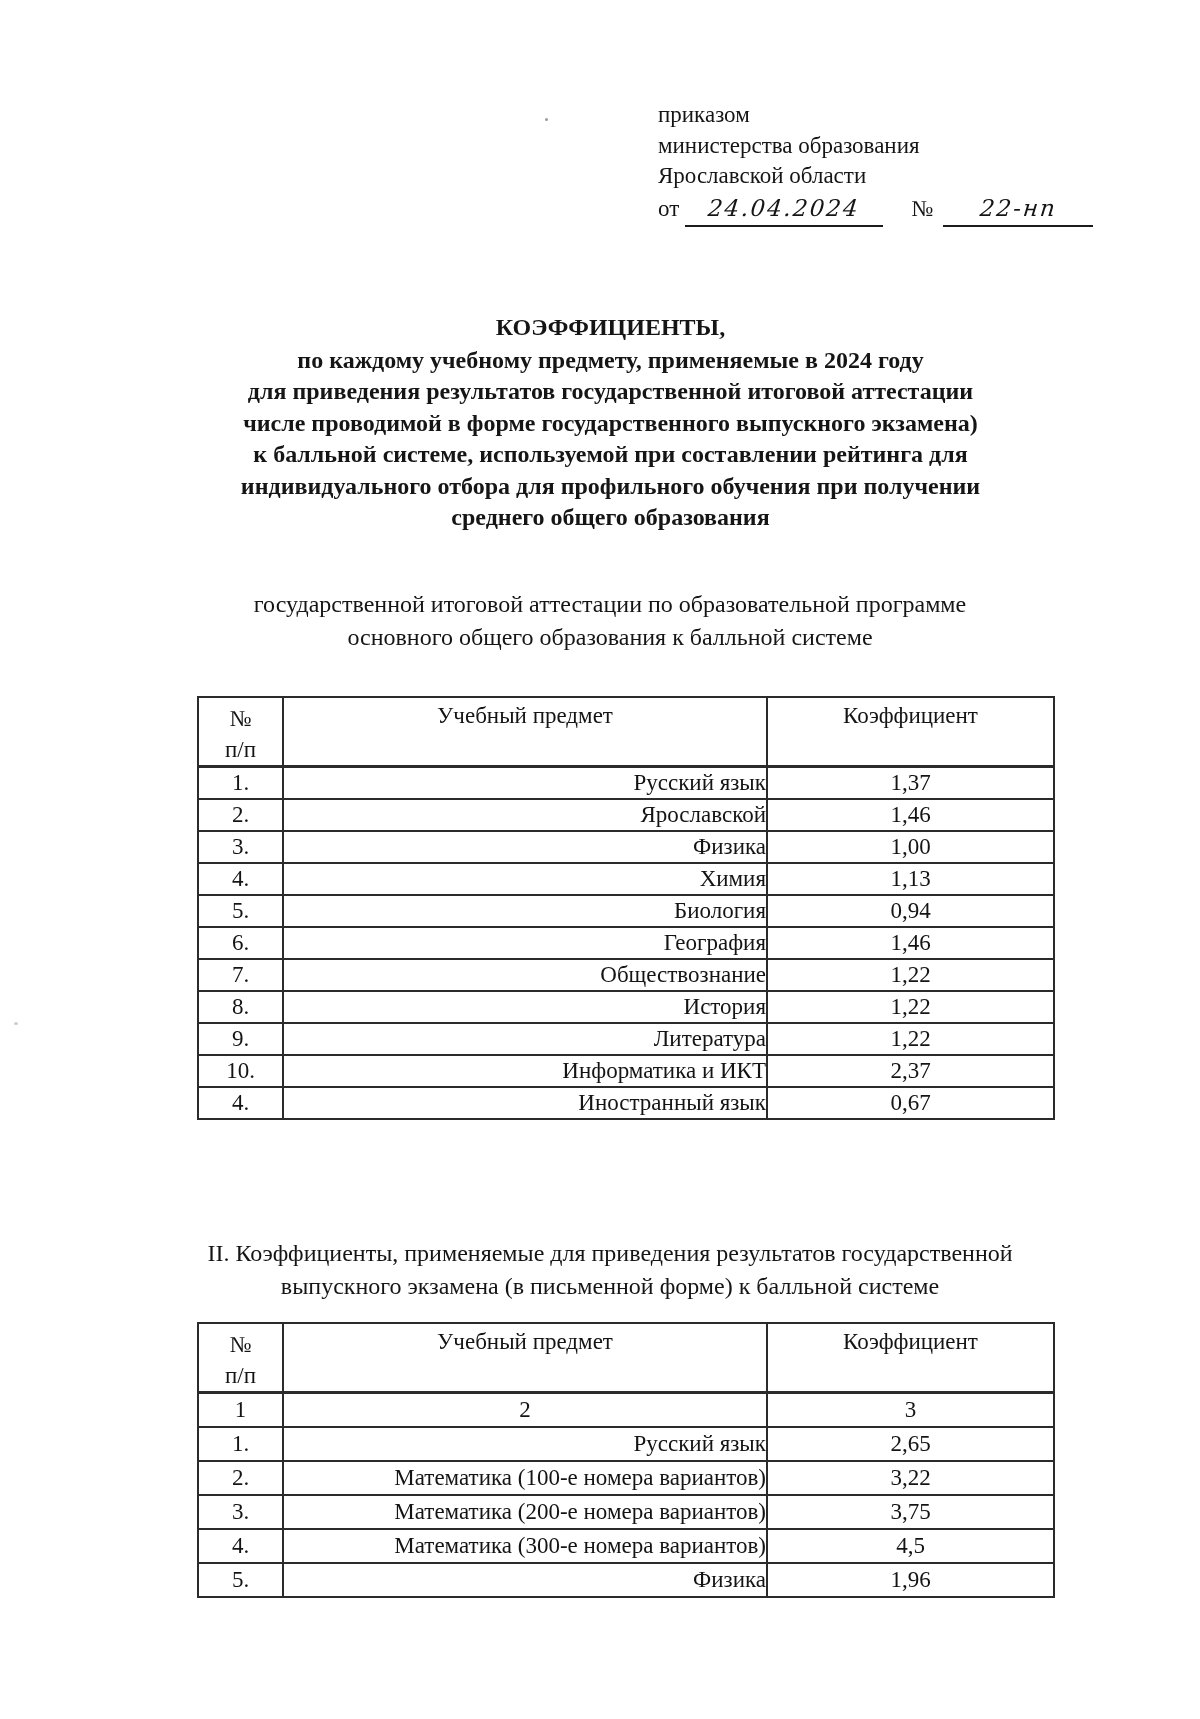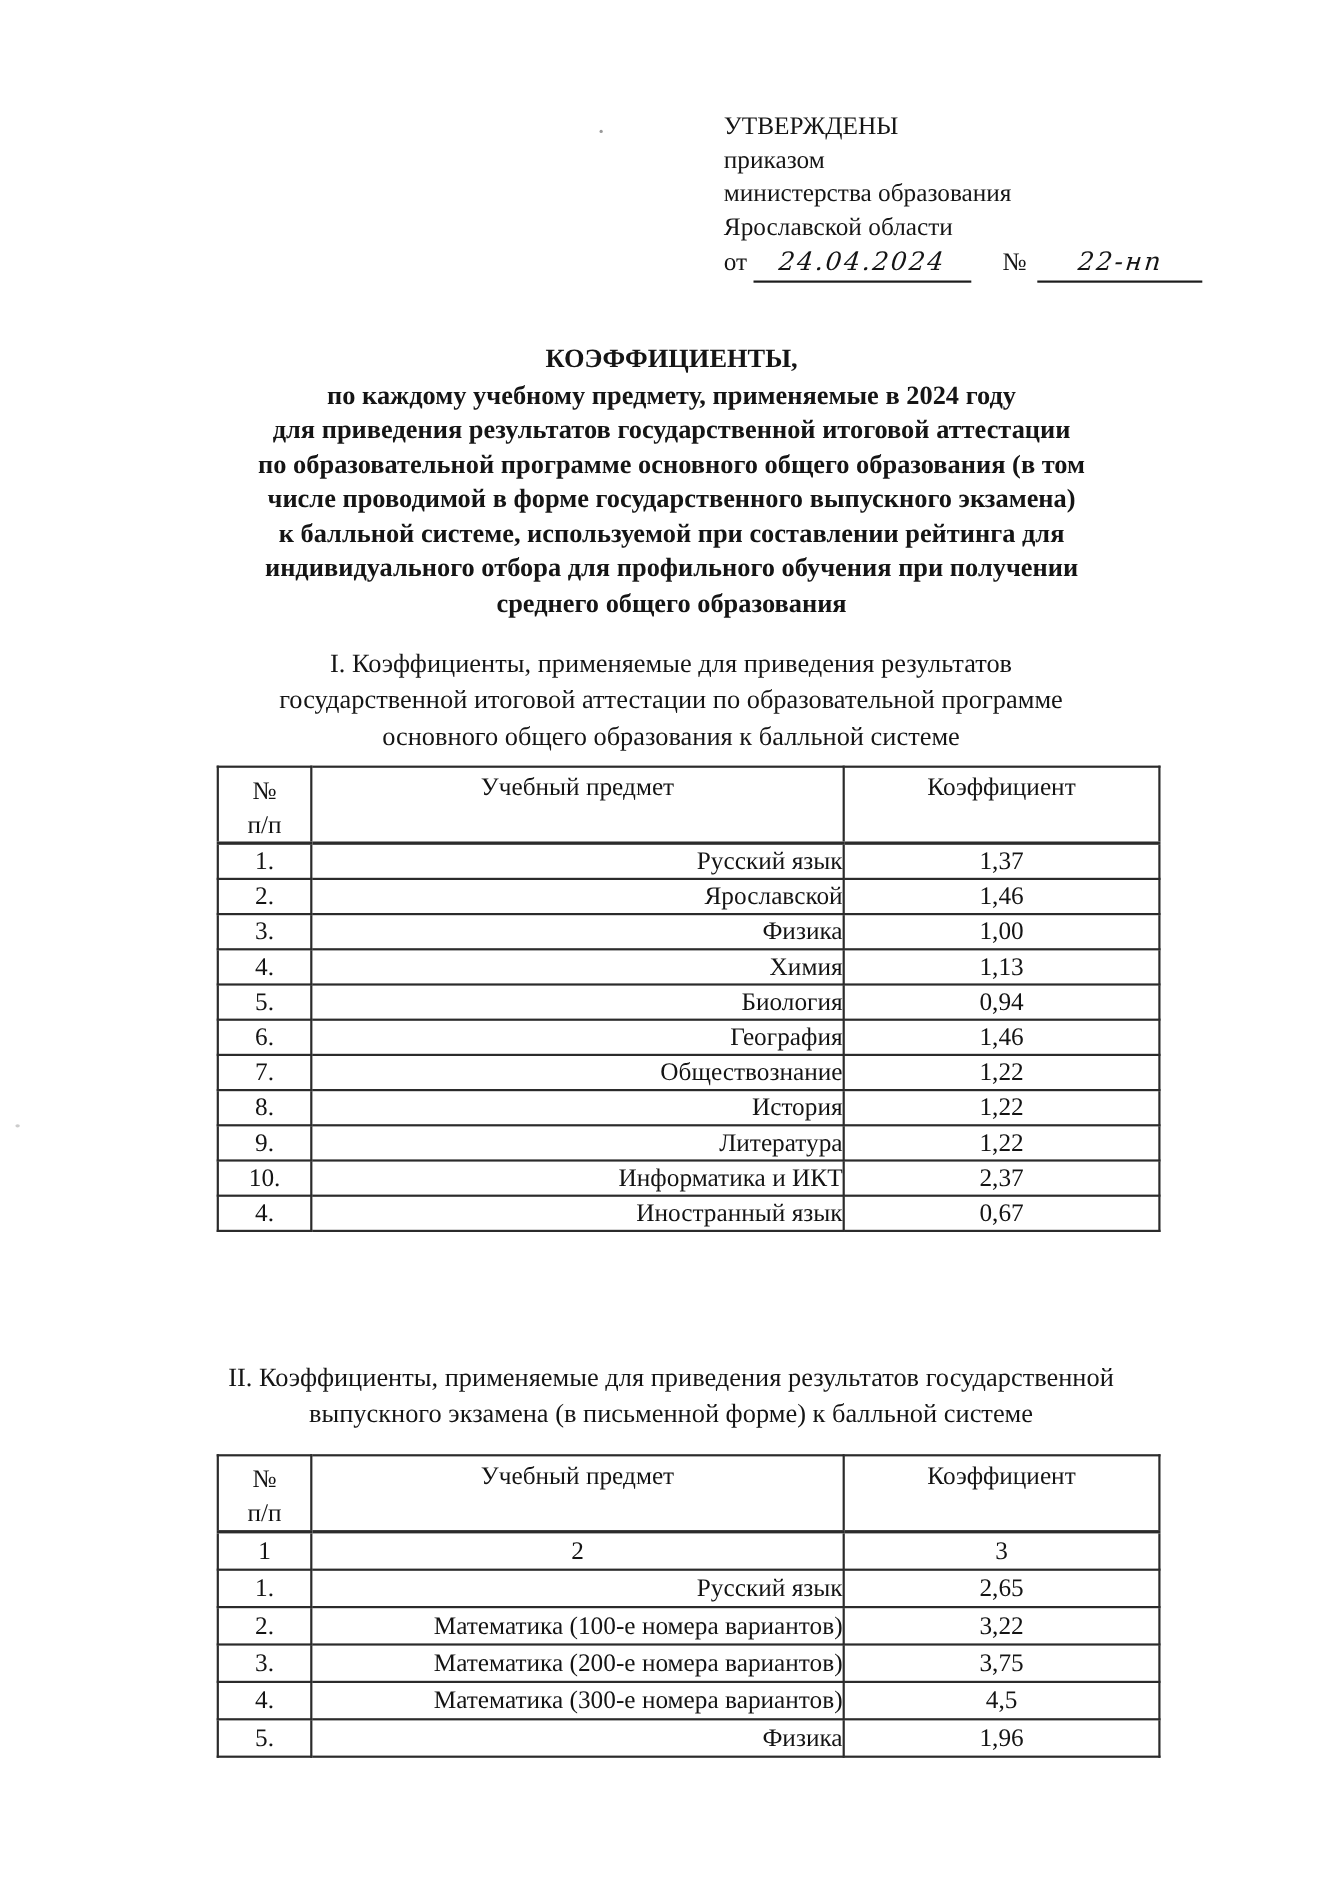--- a/index.html
+++ b/index.html
@@ -113,42 +113,39 @@
 </style>
 </head>
 <body>
 
 <div class="page">
 
   <span class="speck speck1"></span>
   <span class="speck speck2"></span>
 
   <div class="approval">
-    <div>УТВЕРЖДЕНЫ</div>
     <div>приказом</div>
     <div>министерства образования</div>
     <div>Ярославской области</div>
     <div class="approval-date-line">
       <span>от</span><span class="hw-underline date-slot"><span class="hw">24.04.2024</span></span><span class="num-sign">№</span><span class="hw-underline num-slot"><span class="hw">22-нп</span></span>
     </div>
   </div>
 
   <div class="doc-title">
     <span class="t-line t-head">КОЭФФИЦИЕНТЫ,</span>
     <span class="t-line">по каждому учебному предмету, применяемые в 2024 году</span>
     <span class="t-line">для приведения результатов государственной итоговой аттестации</span>
-    <span class="t-line">по образовательной программе основного общего образования (в том</span>
     <span class="t-line">числе проводимой в форме государственного выпускного экзамена)</span>
     <span class="t-line">к балльной системе, используемой при составлении рейтинга для</span>
     <span class="t-line">индивидуального отбора для профильного обучения при получении</span>
     <span class="t-line">среднего общего образования</span>
   </div>
 
   <div class="section-heading s1">
-    <span class="t-line">I. Коэффициенты, применяемые для приведения результатов</span>
     <span class="t-line">государственной итоговой аттестации по образовательной программе</span>
     <span class="t-line">основного общего образования к балльной системе</span>
   </div>
 
   <table class="coef table1">
     <colgroup>
         <col class="c-num">
         <col class="c-subj">
         <col class="c-coef">
       </colgroup>

